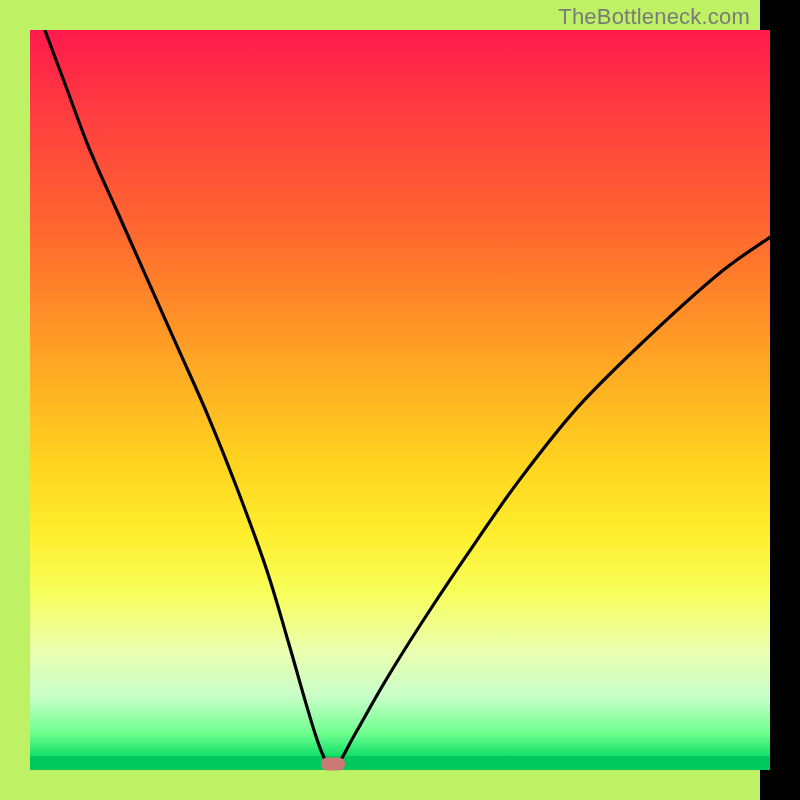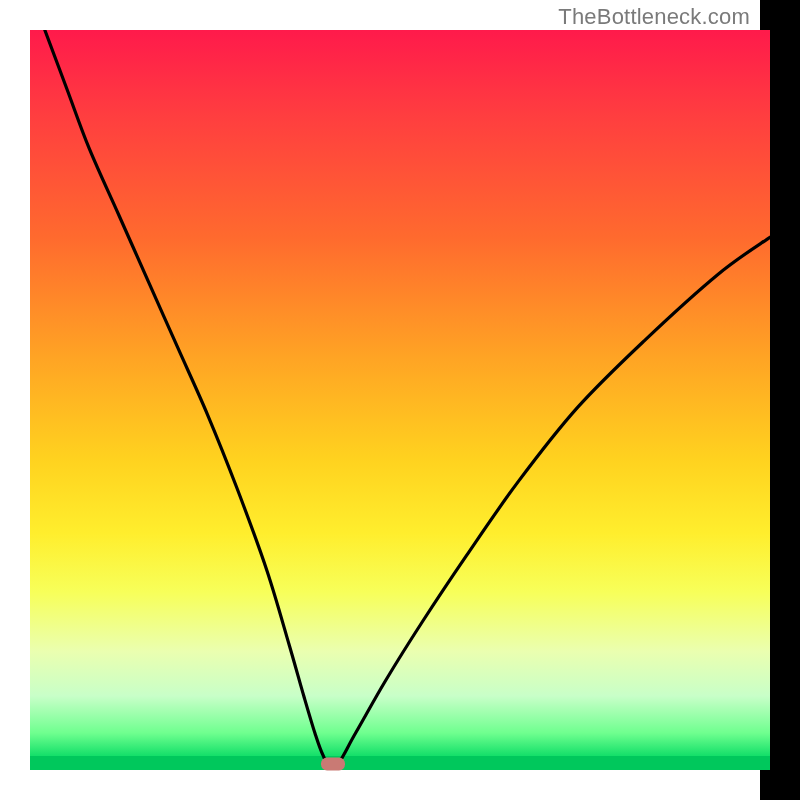--- a/index.html
+++ b/index.html
@@ -8,21 +8,21 @@
     width: 800px;
     height: 800px;
     background: #000;
     overflow: hidden;
     font-family: Arial, Helvetica, sans-serif;
   }
   .frame {
     position: relative;
     width: 760px;
     height: 800px;
-    background: #ffffff;
+    background: #bef264;
   }
   .watermark {
     position: absolute;
     top: 4px;
     right: 10px;
     color: #7a7a7a;
     font-size: 22px;
     font-weight: 500;
     letter-spacing: 0.2px;
     z-index: 20;

